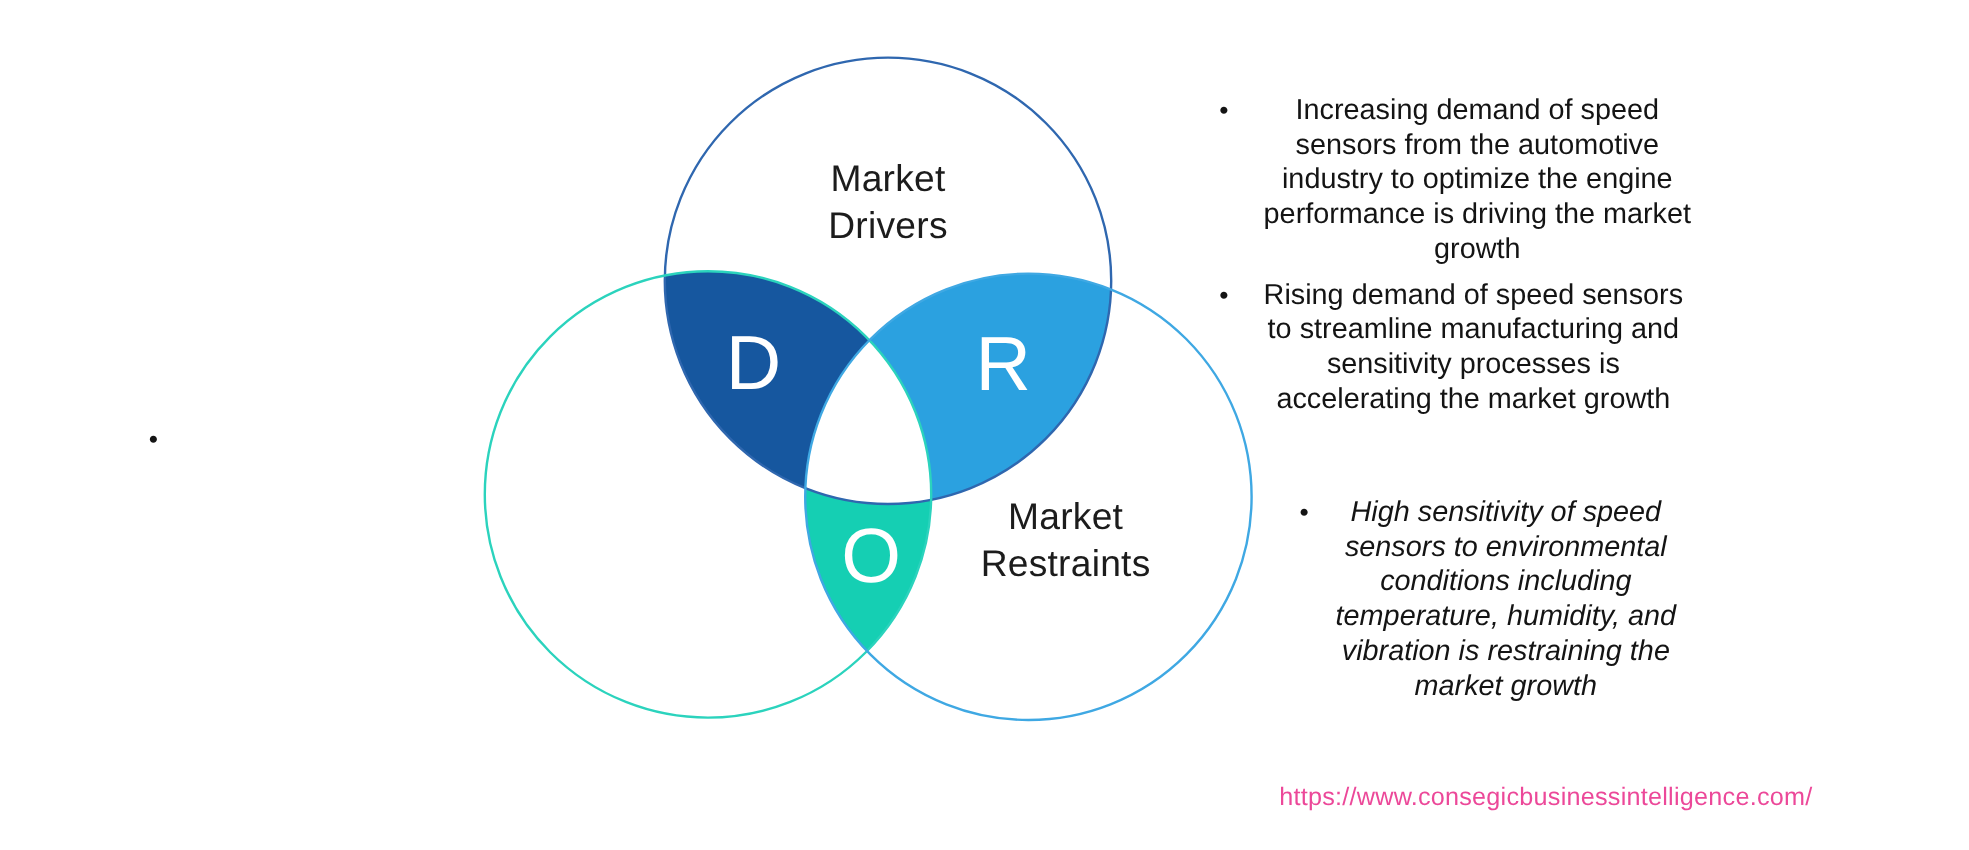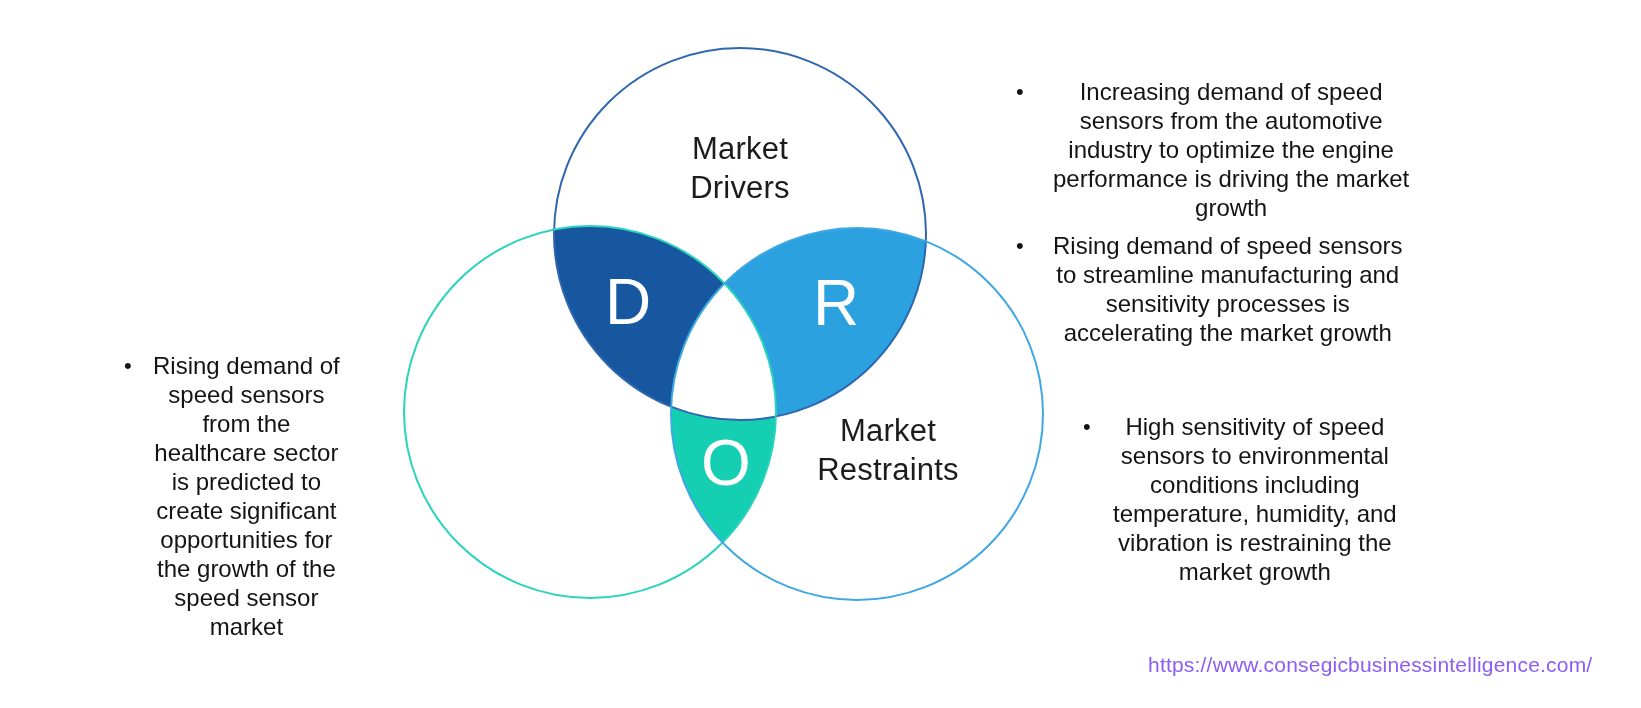--- a/index.html
+++ b/index.html
@@ -67,28 +67,28 @@
   }
   .notes .note-text {
     white-space: pre-line;
     text-align: center;
   }
   .notes-left { left: 124px; top: 351px; width: 280px; }
   .notes-left .note-text { margin-left: 17px; }
   .notes-topright { left: 1016px; top: 77px; width: 470px; }
   .notes-topright .note-text { margin-left: 25px; }
   .notes-bottomright { left: 1083px; top: 412px; width: 400px; }
-  .notes-bottomright .note-text { margin-left: 18px; }
+  .notes-bottomright .note-text { margin-left: 18px; font-style: italic; }
   .footer-url {
     position: absolute;
-    left: 1148px;
+    left: 1066px;
     top: 652px;
     font-size: 21px;
     line-height: 26px;
-    color: #8b5cf6;
+    color: #ec4899;
     letter-spacing: 0.2px;
   }
 </style>
 </head>
 <body>
 
 <div class="canvas">
 
   <svg class="venn-svg" width="1641" height="708" viewBox="0 0 1641 708">
     <defs>
@@ -131,30 +131,20 @@
   <div class="center circle-label" style="left:888px; top:450px;">Market
 Restraints</div>
 
   <div class="center venn-letter" style="left:628px; top:302px;">D</div>
   <div class="center venn-letter" style="left:836px; top:303px;">R</div>
   <div class="center venn-letter" style="left:726px; top:463px;">O</div>
 
   <ul class="notes notes-left">
     <li>
       <span class="marker">•</span>
-      <span class="note-text">Rising demand of
-speed sensors
-from the
-healthcare sector
-is predicted to
-create significant
-opportunities for
-the growth of the
-speed sensor
-market</span>
     </li>
   </ul>
 
   <ul class="notes notes-topright">
     <li>
       <span class="marker">•</span>
       <span class="note-text">Increasing demand of speed
 sensors from the automotive
 industry to optimize the engine
 performance is driving the market

